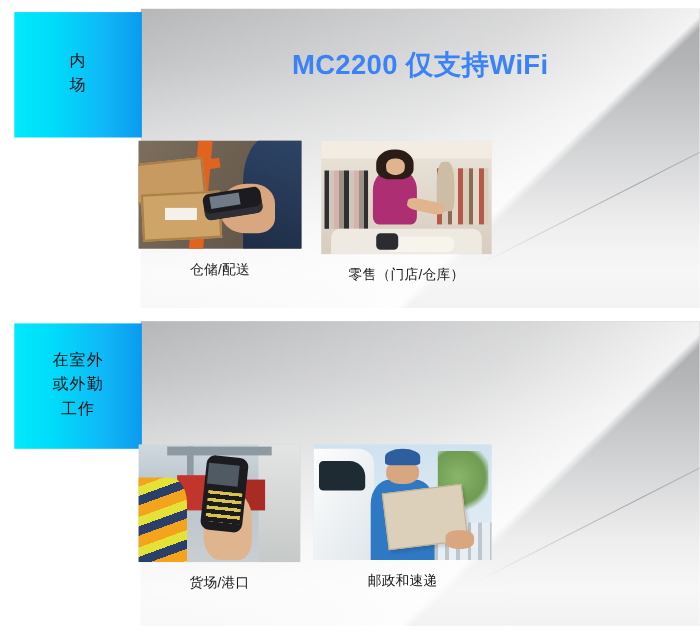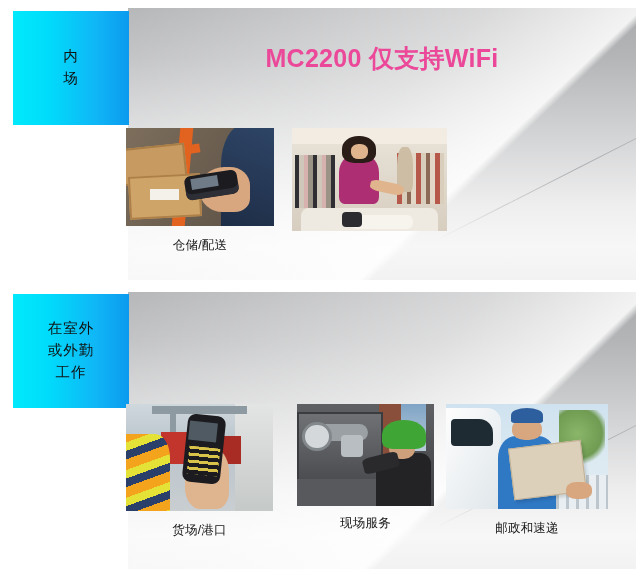--- a/index.html
+++ b/index.html
@@ -99,21 +99,21 @@
   .tag-outdoor { height: 114px; top: 2px; }
 
   
   .heading {
     position: absolute;
     left: 128px;
     width: 508px;
     text-align: center;
     font-size: 25px;
     font-weight: 600;
-    color: #ec4899;
+    color: #3b82f6;
     letter-spacing: 0.3px;
     white-space: nowrap;
   }
   .heading-indoor  { top: 34px; }
   .heading-outdoor { top: 30px; }
 
   
   .photo-row {
     position: absolute;
     left: 118px;
@@ -286,20 +286,21 @@
           <div class="layer racksR"></div>
           <div class="layer mann"></div>
           <div class="layer body"></div>
           <div class="layer hair"></div>
           <div class="layer facer"></div>
           <div class="layer table"></div>
           <div class="layer cloth"></div>
           <div class="layer armr"></div>
           <div class="layer scan"></div>
         </div>
+        <div class="caption">零售（门店/仓库）</div>
       </div>
 
     </div>
   </div>
 
   <div class="section section-outdoor">
 
     <div class="panel"></div>
 
     <div class="tag tag-outdoor">
@@ -322,36 +323,20 @@
           <div class="layer cont2"></div>
           <div class="layer vest"></div>
           <div class="layer handp"></div>
           <div class="layer devp"></div>
           <div class="layer devscr"></div>
           <div class="layer keys"></div>
         </div>
         <div class="caption">货场/港口</div>
       </div>
 
-      <div class="photo-cell cell-e">
-        <div class="photo ph-field">
-          <div class="layer sky"></div>
-          <div class="layer brick"></div>
-          <div class="layer panel1"></div>
-          <div class="layer pipe"></div>
-          <div class="layer gauge"></div>
-          <div class="layer meter"></div>
-          <div class="layer base"></div>
-          <div class="layer bodyG"></div>
-          <div class="layer faceG"></div>
-          <div class="layer helmG"></div>
-          <div class="layer armG"></div>
-        </div>
-        <div class="caption">现场服务</div>
-      </div>
 
       <div class="photo-cell cell-f">
         <div class="photo ph-post">
           <div class="layer tree"></div>
           <div class="layer fence"></div>
           <div class="layer van"></div>
           <div class="layer window"></div>
           <div class="layer bodyp"></div>
           <div class="layer facep"></div>
           <div class="layer cap"></div>

